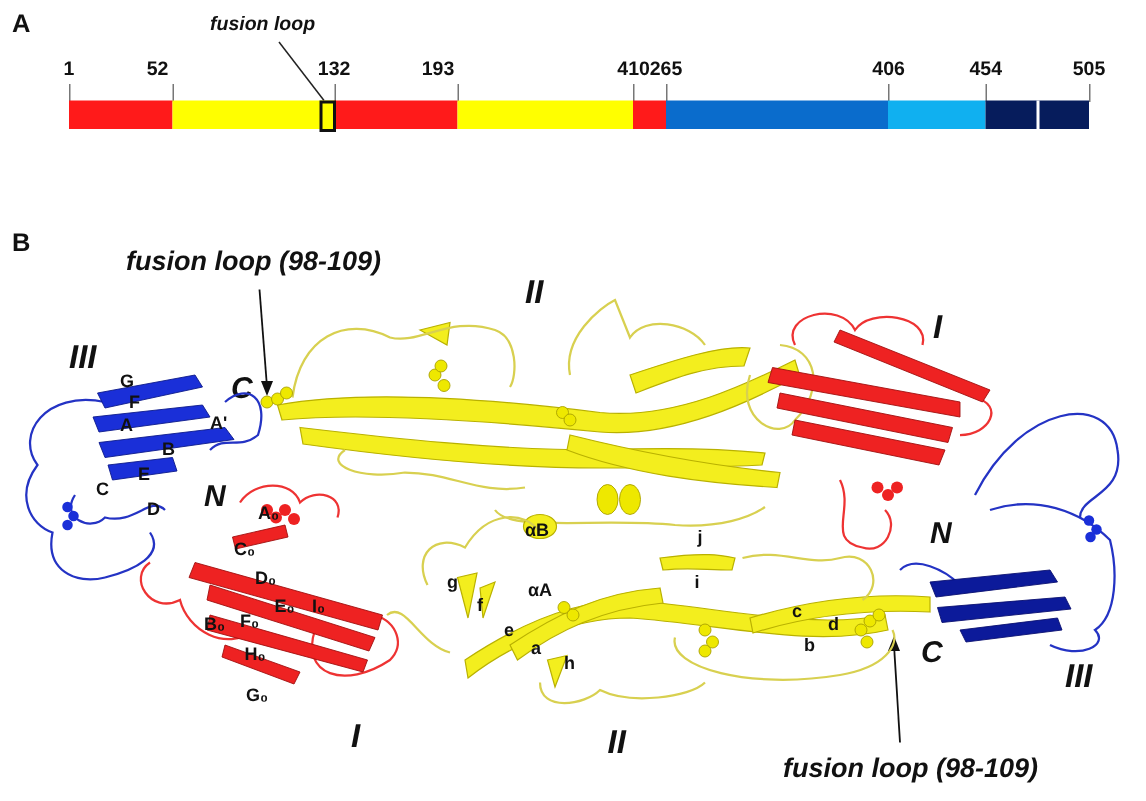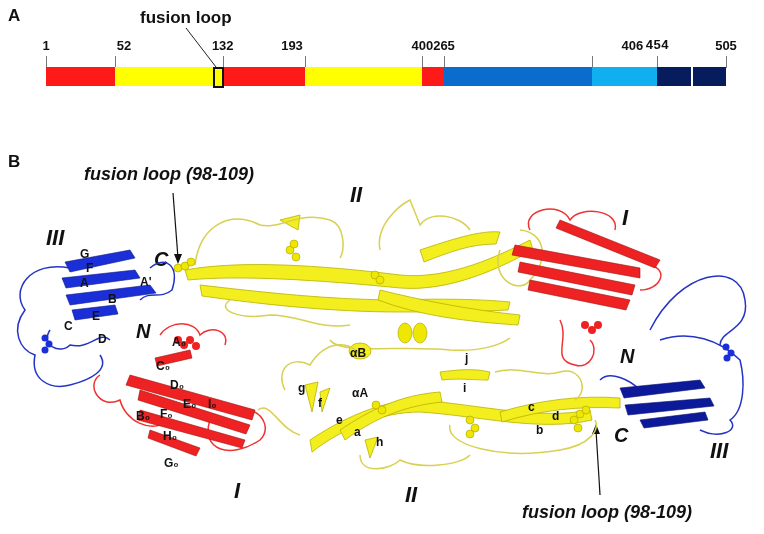--- a/index.html
+++ b/index.html
@@ -3,49 +3,49 @@
 <meta charset="utf-8">
 <style>
   html, body { margin:0; padding:0; background:#ffffff; }
   body { width:764px; height:534px; position:relative; overflow:hidden;
          font-family:"Liberation Sans", sans-serif; color:#111; }
   .panel-letter { position:absolute; font-weight:bold; font-size:17px; }
   .tick-label { position:absolute; font-weight:bold; font-size:13px; transform:translateX(-50%); top:38px; }
   .tick { position:absolute; top:56px; width:1px; height:12px; background:#777; }
   .bar { position:absolute; top:67px; height:19px; left:46px; width:680px; }
   .seg { position:absolute; top:0; height:19px; }
-  .fl-label { position:absolute; font-weight:bold; font-size:17px; }
+  .fl-label { position:absolute; font-weight:bold; font-size:13px;font-style:italic; }
   svg text { font-family:"Liberation Sans", sans-serif; }
   .lbl { position:absolute; font-weight:bold;font-style:italic; }
 </style>
 </head>
 <body>
 
 <div class="panel-letter" style="left:8px;top:6px;">A</div>
 <div class="fl-label" style="left:140px;top:8px;">fusion loop</div>
 <svg style="position:absolute;left:0;top:0;" width="764" height="100">
   <line x1="186" y1="28" x2="216" y2="67" stroke="#222" stroke-width="1"></line>
 </svg>
 
 <div id="ticks">
     <div class="tick-label" style="left: 46px;">1</div>
     <div class="tick" style="left: 46px;"></div>
-    <div class="tick-label" style="left: 124px;">52</div>
+    <div class="tick-label" style="left: 105px;">52</div>
     <div class="tick" style="left: 114.81px;"></div>
     <div class="tick-label" style="left: 222.746px;">132</div>
     <div class="tick" style="left: 222.746px;"></div>
     <div class="tick-label" style="left: 292px;">193</div>
     <div class="tick" style="left: 305.048px;"></div>
-    <div class="tick-label" style="left: 422.429px;">400</div>
+    <div class="tick-label" style="left: 422.429px;">410</div>
     <div class="tick" style="left: 422.429px;"></div>
     <div class="tick-label" style="left: 444.016px;">265</div>
     <div class="tick" style="left: 444.016px;"></div>
-    <div class="tick-label" style="left: 592.429px; margin-left: 40px;">406</div>
+    <div class="tick-label" style="left: 592.429px;">406</div>
     <div class="tick" style="left: 592.429px;"></div>
-    <div class="tick-label" style="left: 657.19px; font-family: Liberation Mono, monospace;">454</div>
+    <div class="tick-label" style="left: 657.19px;">454</div>
     <div class="tick" style="left: 657.19px;"></div>
     <div class="tick-label" style="left: 726px;">505</div>
     <div class="tick" style="left: 726px;"></div>
   </div>
 <div class="bar" id="bar">
     <div class="seg" style="left: 0px; width: 68.8095px; background: rgb(255, 26, 26);"></div>
     <div class="seg" style="left: 68.8095px; width: 107.937px; background: rgb(255, 255, 0);"></div>
     <div class="seg" style="left: 176.746px; width: 82.3016px; background: rgb(255, 26, 26);"></div>
     <div class="seg" style="left: 259.048px; width: 117.381px; background: rgb(255, 255, 0);"></div>
     <div class="seg" style="left: 376.429px; width: 21.5873px; background: rgb(255, 26, 26);"></div>

